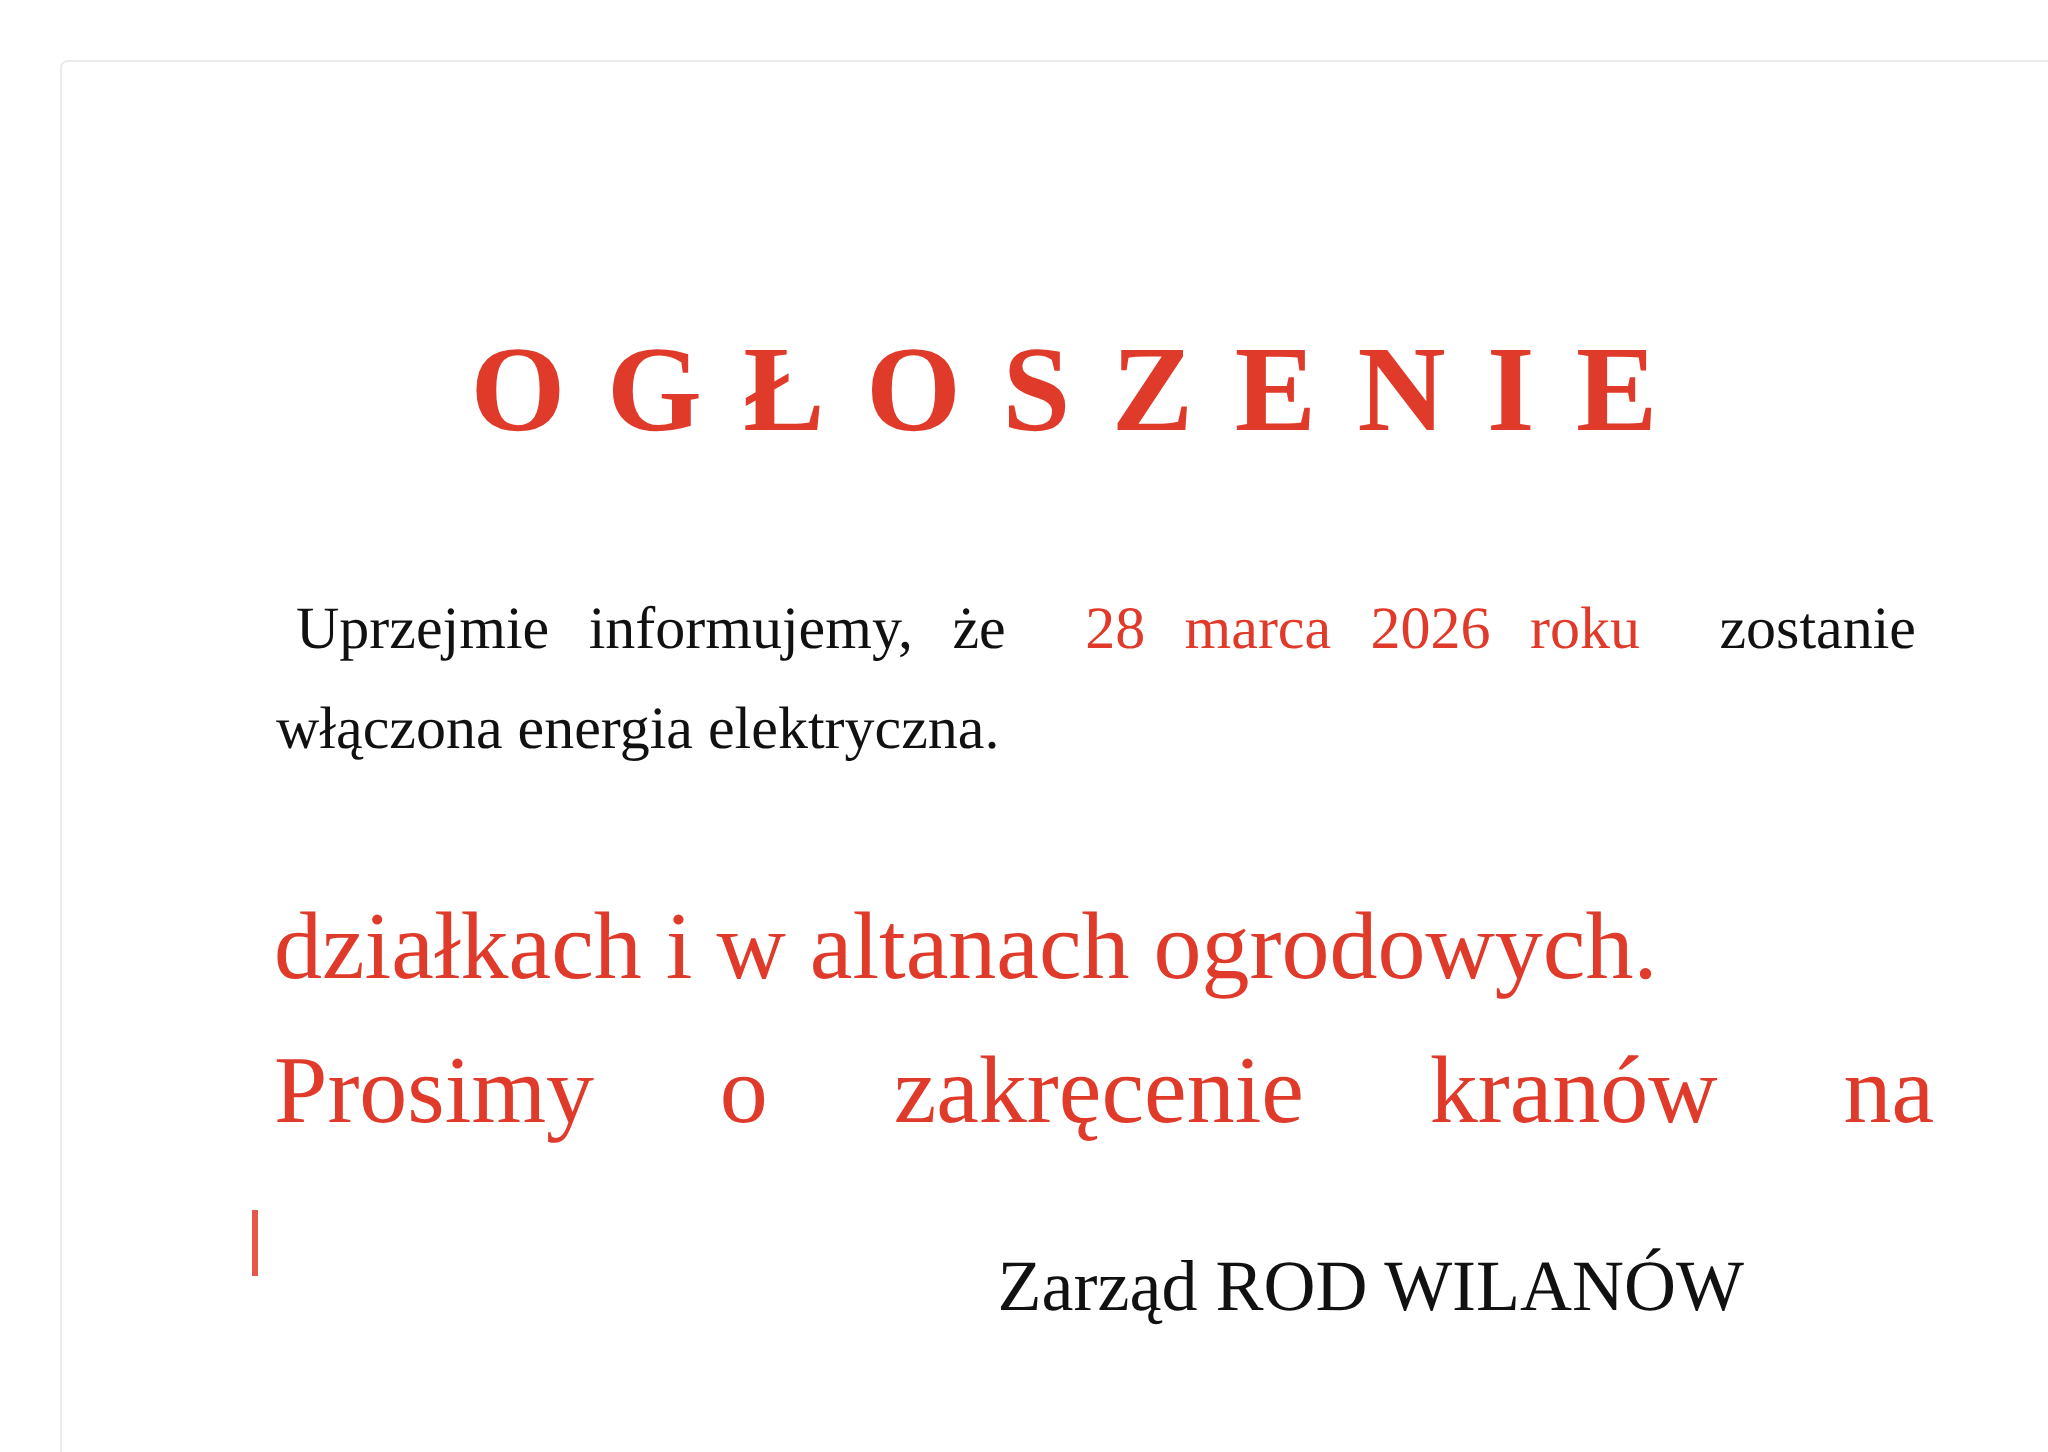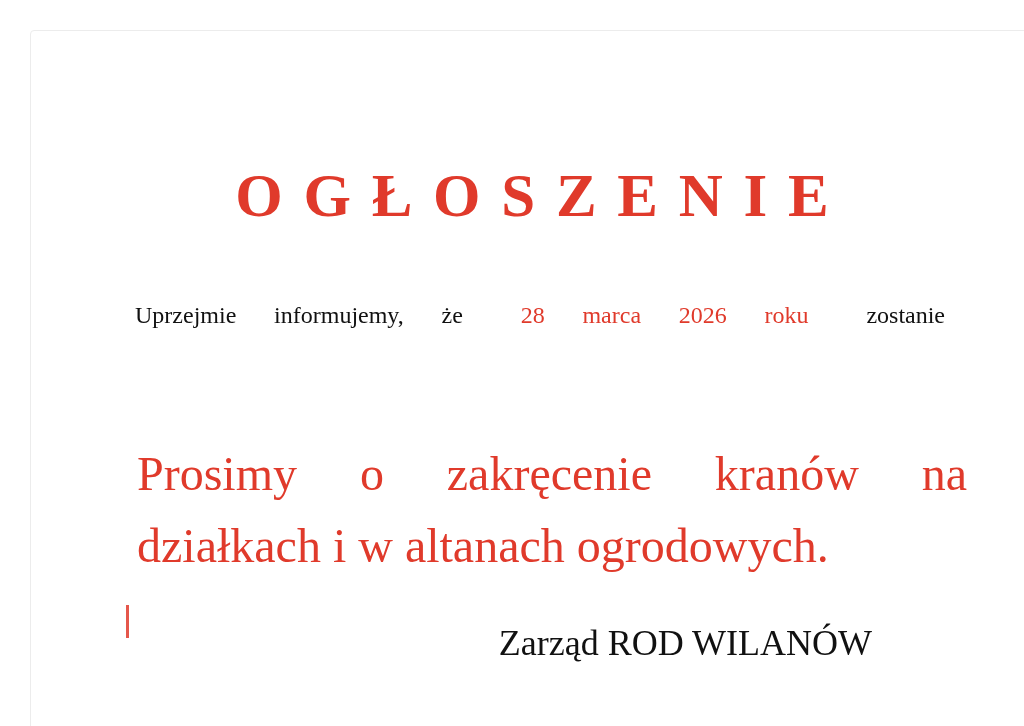--- a/index.html
+++ b/index.html
@@ -25,23 +25,23 @@
     text-align:center;
     color:var(--accent);
     font-size:61px;
     font-weight:bold;
     letter-spacing:0.34em;
     padding-left:0.34em; 
     line-height:1;
     white-space:nowrap;
   }
   .intro{
-    position:absolute;top:244px;left:74px;width:850px;
+    position:absolute;top:244px;left:87px;width:850px;
     color:var(--ink);
-    font-size:24px;line-height:40px;
+    font-size:30px;line-height:40px;
   }
   .intro .line{display:block;text-align:justify;}
   .intro .line.just{text-align-last:justify;}
   .red{color:var(--accent);}
   .request{
     position:absolute;top:392px;left:86px;width:850px;
     color:var(--accent);
     font-size:48px;line-height:62px;
   }
   .request .line{display:block;text-align:justify;}
@@ -65,24 +65,25 @@
 <div class="page">
 
   <h1 class="title">OGŁOSZENIE</h1>
 
   <div class="intro">
     <span class="line just">
       <span>Uprzejmie informujemy, że</span>
       <span class="red">28 marca 2026 roku</span>
       <span>zostanie</span>
     </span>
+    <span class="line">włączona energia elektryczna.</span>
   </div>
 
   <div class="request">
+    <span class="line">działkach i w altanach ogrodowych.</span>
     <span class="line just">Prosimy o zakręcenie kranów na</span>
-    <span class="line">działkach i w altanach ogrodowych.</span>
   </div>
 
   <span class="caret"></span>
 
   <div class="signature">Zarząd ROD WILANÓW</div>
 
 </div>
 
 </body></html>

